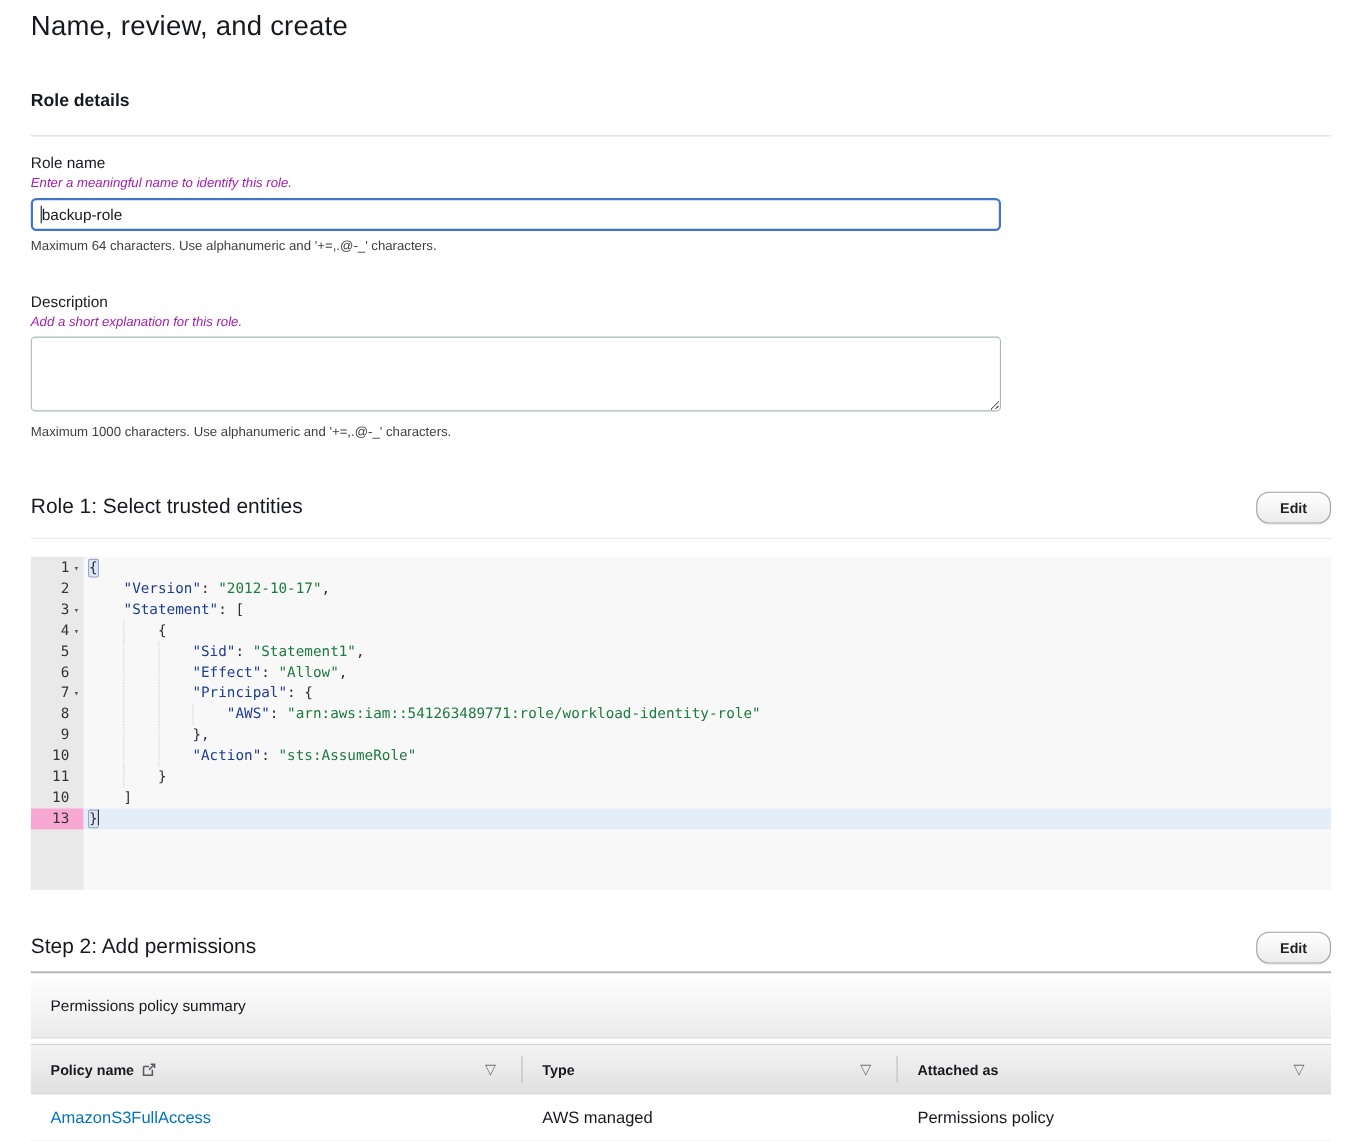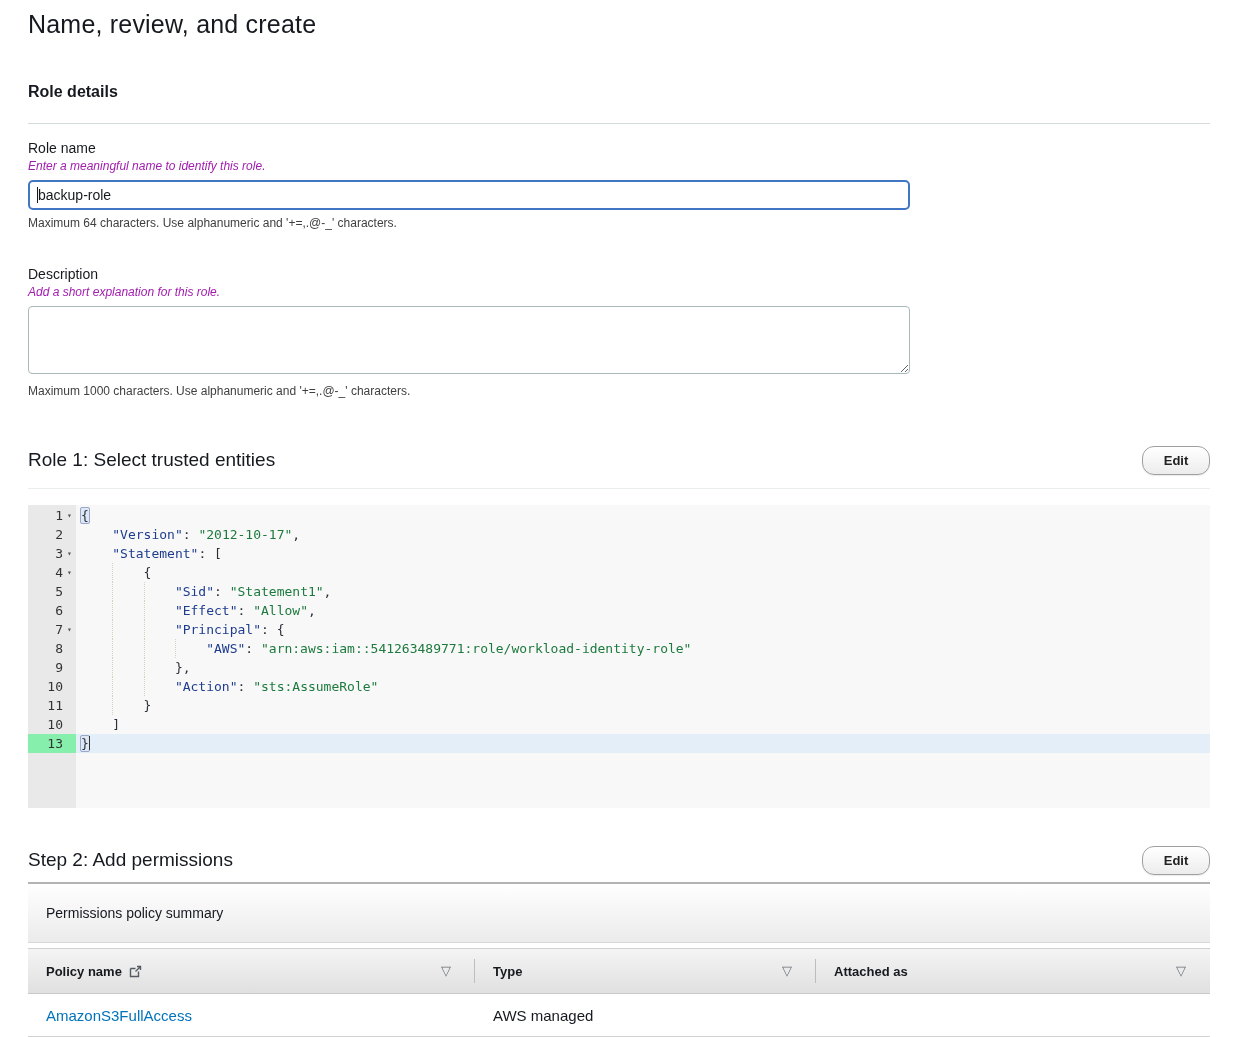--- a/index.html
+++ b/index.html
@@ -48,21 +48,21 @@
   
   .editor {
     position: relative; margin-top: 16px; height: 303px; width: 1182px;
     background: #f8f8f8; overflow: hidden;
     font-family: "DejaVu Sans Mono", "Liberation Mono", monospace; font-size: 13px;
   }
   .gutter-bg { position: absolute; left: 0; top: 0; bottom: 0; width: 48px; background: #e9e9e9; }
   .ed-lines { position: relative; padding-top: 1px; }
   .ed-row { display: flex; height: 19px; line-height: 19px; }
   .ed-row.active .code { background: #e4eef9; }
-  .ed-row.active .gut { background: #86efac; }
+  .ed-row.active .gut { background: #f9a8d4; }
   .gut { width: 48px; flex: 0 0 48px; display: flex; justify-content: flex-end; align-items: center; color: #333; }
   .lnum { font-size: 13px; }
   .fold-slot { width: 13px; text-align: center; font-size: 8px; color: #555; line-height: 19px; }
   .code { flex: 1; white-space: pre; padding-left: 5px; color: #333; }
   .tok-k { color: #1e3d8f; }
   .tok-v { color: #1d7a3e; }
   .tok-p { color: #2b2f38; }
   .bbox { border: 1px solid #9aa7c7; background: #dde7f5; border-radius: 2px; margin: 0 -1px; }
   .code-caret { display: inline-block; width: 1px; height: 14px; background: #333; vertical-align: -2px; }
   .ind { display: inline-block; width: 4ch; height: 19px; vertical-align: top; }
@@ -254,17 +254,18 @@
         <div class="th c3">
           <span>Attached as</span>
           <span class="filter-icon">▽</span>
         </div>
       </div>
       <div class="tbl-row">
         <div class="td c1">
           <a class="policy-link">AmazonS3FullAccess</a>
         </div>
         <div class="td c2">AWS managed</div>
+        <div class="td c3">Permissions policy</div>
       </div>
     </div>
 
   </div>
 </div>
 
 </body></html>

